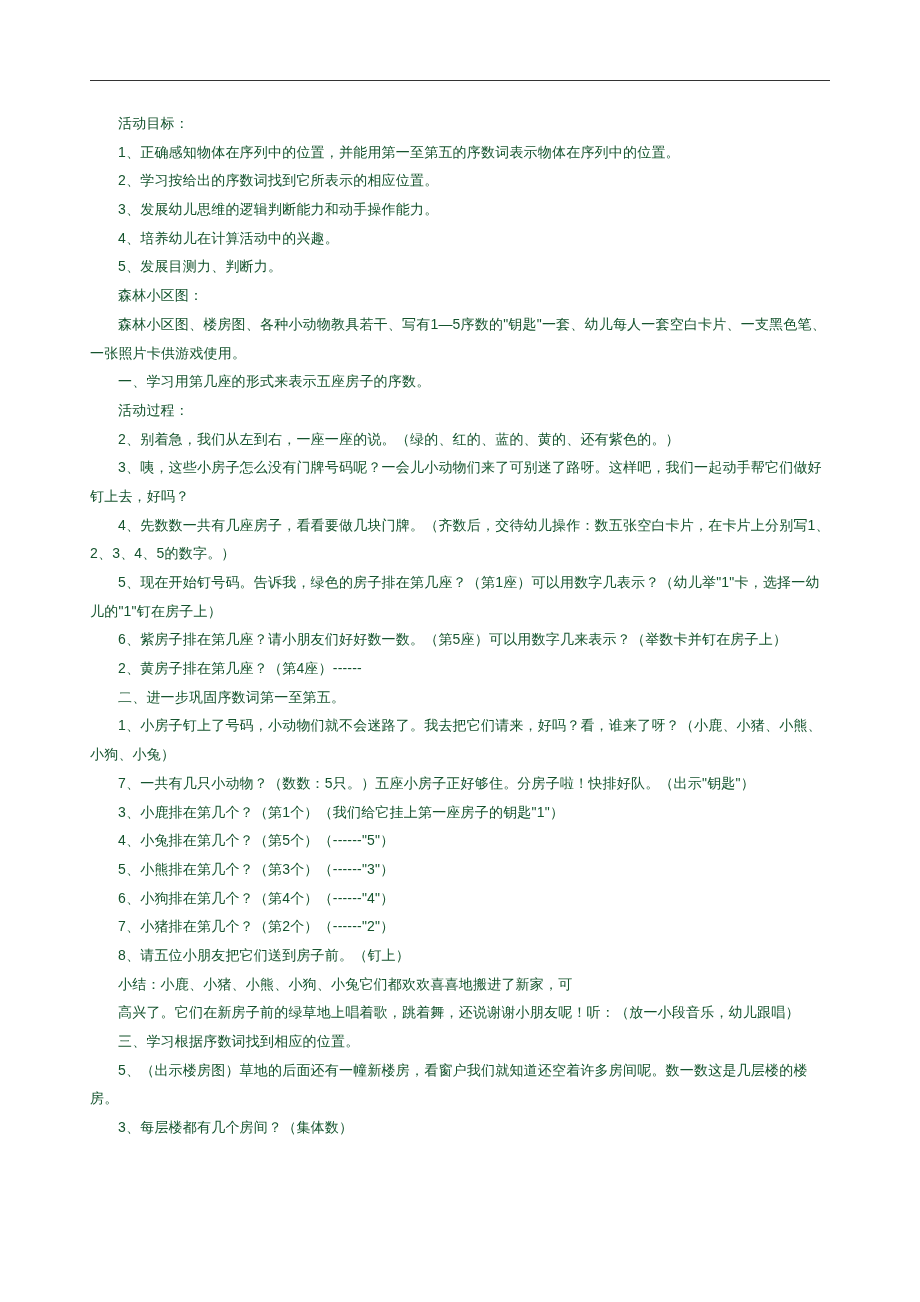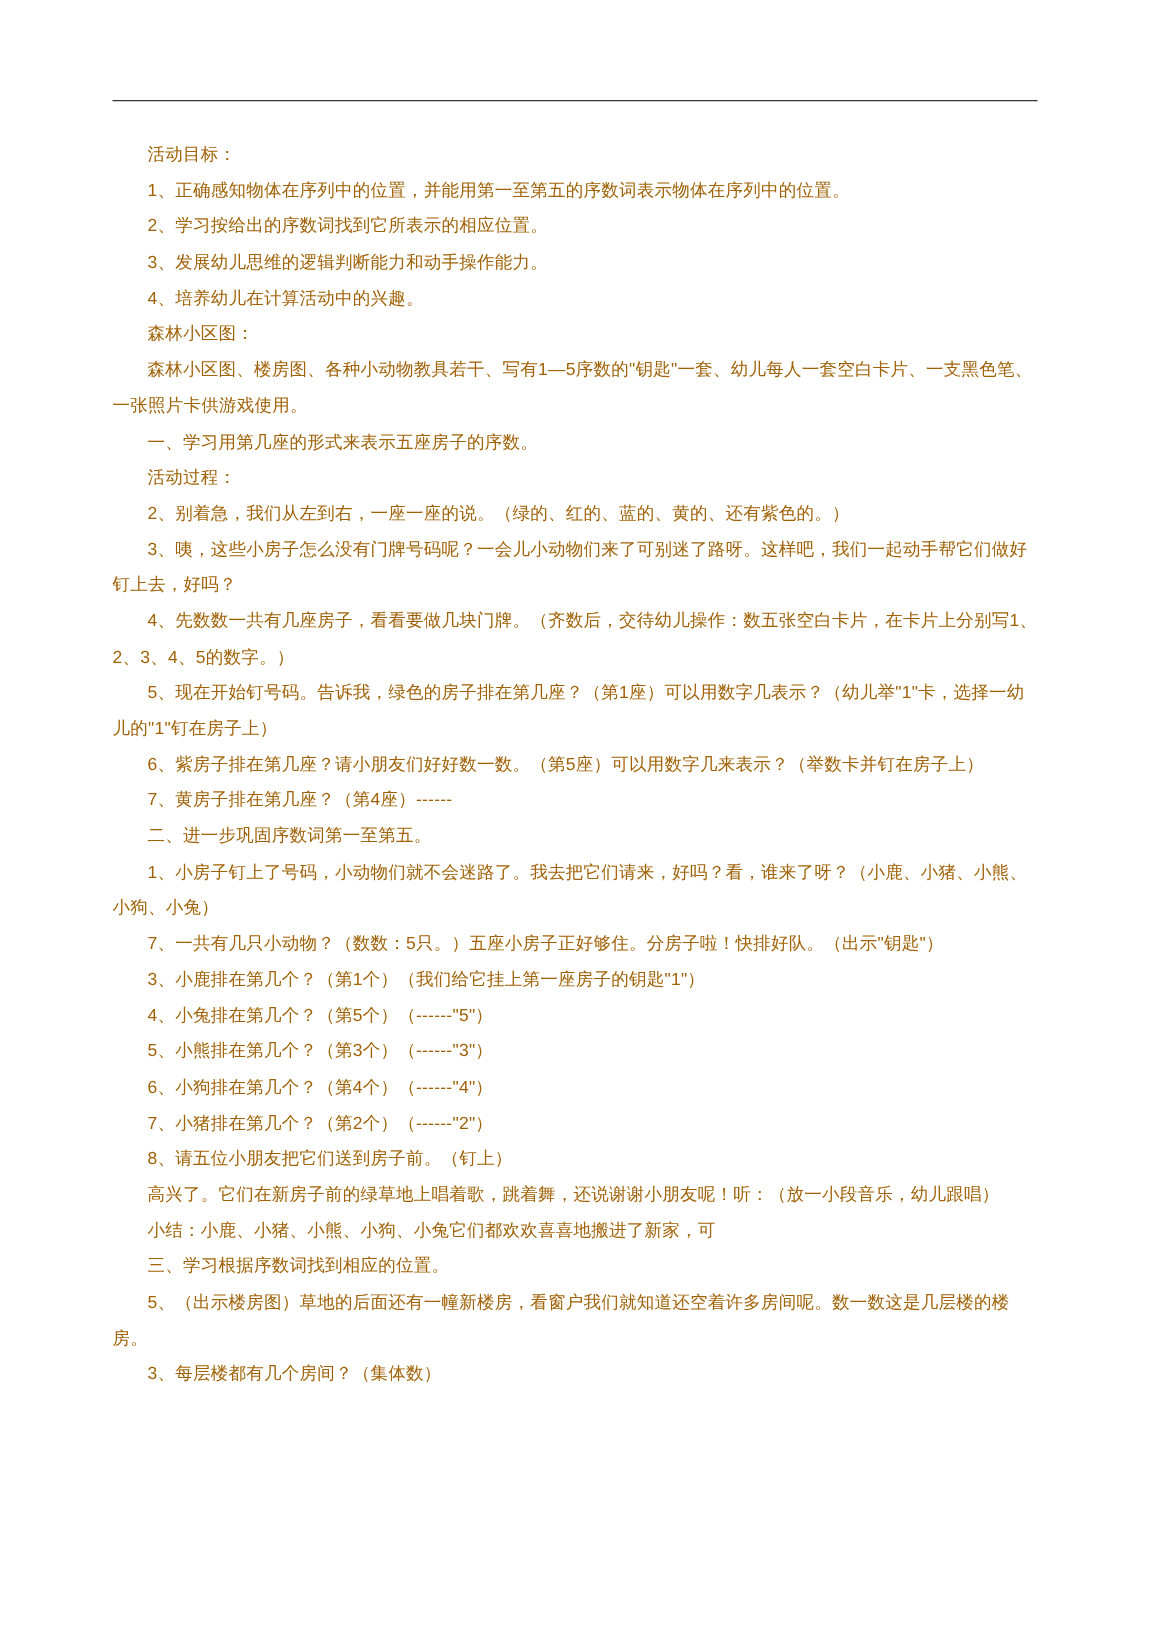--- a/index.html
+++ b/index.html
@@ -16,55 +16,56 @@
     position: relative;
   }
   .rule {
     border: none;
     border-top: 1px solid #333;
     margin: 0 0 28px 0;
   }
   .para {
     font-size: 14px;
     line-height: 2.05;
-    color: #a16207;
+    color: #14532d;
     text-indent: 2em;
     margin: 0;
     letter-spacing: 0.2px;
   }
 </style>
 </head>
 <body>
 
 <div class="page">
   <hr class="rule">
   <div id="content">
       <p class="para">活动目标：</p>
       <p class="para">1、正确感知物体在序列中的位置，并能用第一至第五的序数词表示物体在序列中的位置。</p>
       <p class="para">2、学习按给出的序数词找到它所表示的相应位置。</p>
       <p class="para">3、发展幼儿思维的逻辑判断能力和动手操作能力。</p>
       <p class="para">4、培养幼儿在计算活动中的兴趣。</p>
+      <p class="para">5、发展目测力、判断力。</p>
       <p class="para">森林小区图：</p>
       <p class="para">森林小区图、楼房图、各种小动物教具若干、写有1—5序数的"钥匙"一套、幼儿每人一套空白卡片、一支黑色笔、一张照片卡供游戏使用。</p>
       <p class="para">一、学习用第几座的形式来表示五座房子的序数。</p>
       <p class="para">活动过程：</p>
       <p class="para">2、别着急，我们从左到右，一座一座的说。（绿的、红的、蓝的、黄的、还有紫色的。）</p>
       <p class="para">3、咦，这些小房子怎么没有门牌号码呢？一会儿小动物们来了可别迷了路呀。这样吧，我们一起动手帮它们做好钉上去，好吗？</p>
       <p class="para">4、先数数一共有几座房子，看看要做几块门牌。（齐数后，交待幼儿操作：数五张空白卡片，在卡片上分别写1、2、3、4、5的数字。）</p>
       <p class="para">5、现在开始钉号码。告诉我，绿色的房子排在第几座？（第1座）可以用数字几表示？（幼儿举"1"卡，选择一幼儿的"1"钉在房子上）</p>
       <p class="para">6、紫房子排在第几座？请小朋友们好好数一数。（第5座）可以用数字几来表示？（举数卡并钉在房子上）</p>
-      <p class="para">7、黄房子排在第几座？（第4座）------</p>
+      <p class="para">2、黄房子排在第几座？（第4座）------</p>
       <p class="para">二、进一步巩固序数词第一至第五。</p>
       <p class="para">1、小房子钉上了号码，小动物们就不会迷路了。我去把它们请来，好吗？看，谁来了呀？（小鹿、小猪、小熊、小狗、小兔）</p>
       <p class="para">7、一共有几只小动物？（数数：5只。）五座小房子正好够住。分房子啦！快排好队。（出示"钥匙"）</p>
       <p class="para">3、小鹿排在第几个？（第1个）（我们给它挂上第一座房子的钥匙"1"）</p>
       <p class="para">4、小兔排在第几个？（第5个）（------"5"）</p>
       <p class="para">5、小熊排在第几个？（第3个）（------"3"）</p>
       <p class="para">6、小狗排在第几个？（第4个）（------"4"）</p>
       <p class="para">7、小猪排在第几个？（第2个）（------"2"）</p>
       <p class="para">8、请五位小朋友把它们送到房子前。（钉上）</p>
+      <p class="para">小结：小鹿、小猪、小熊、小狗、小兔它们都欢欢喜喜地搬进了新家，可</p>
       <p class="para">高兴了。它们在新房子前的绿草地上唱着歌，跳着舞，还说谢谢小朋友呢！听：（放一小段音乐，幼儿跟唱）</p>
-      <p class="para">小结：小鹿、小猪、小熊、小狗、小兔它们都欢欢喜喜地搬进了新家，可</p>
       <p class="para">三、学习根据序数词找到相应的位置。</p>
       <p class="para">5、（出示楼房图）草地的后面还有一幢新楼房，看窗户我们就知道还空着许多房间呢。数一数这是几层楼的楼房。</p>
       <p class="para">3、每层楼都有几个房间？（集体数）</p>
     </div>
 </div>
 
 </body></html>

